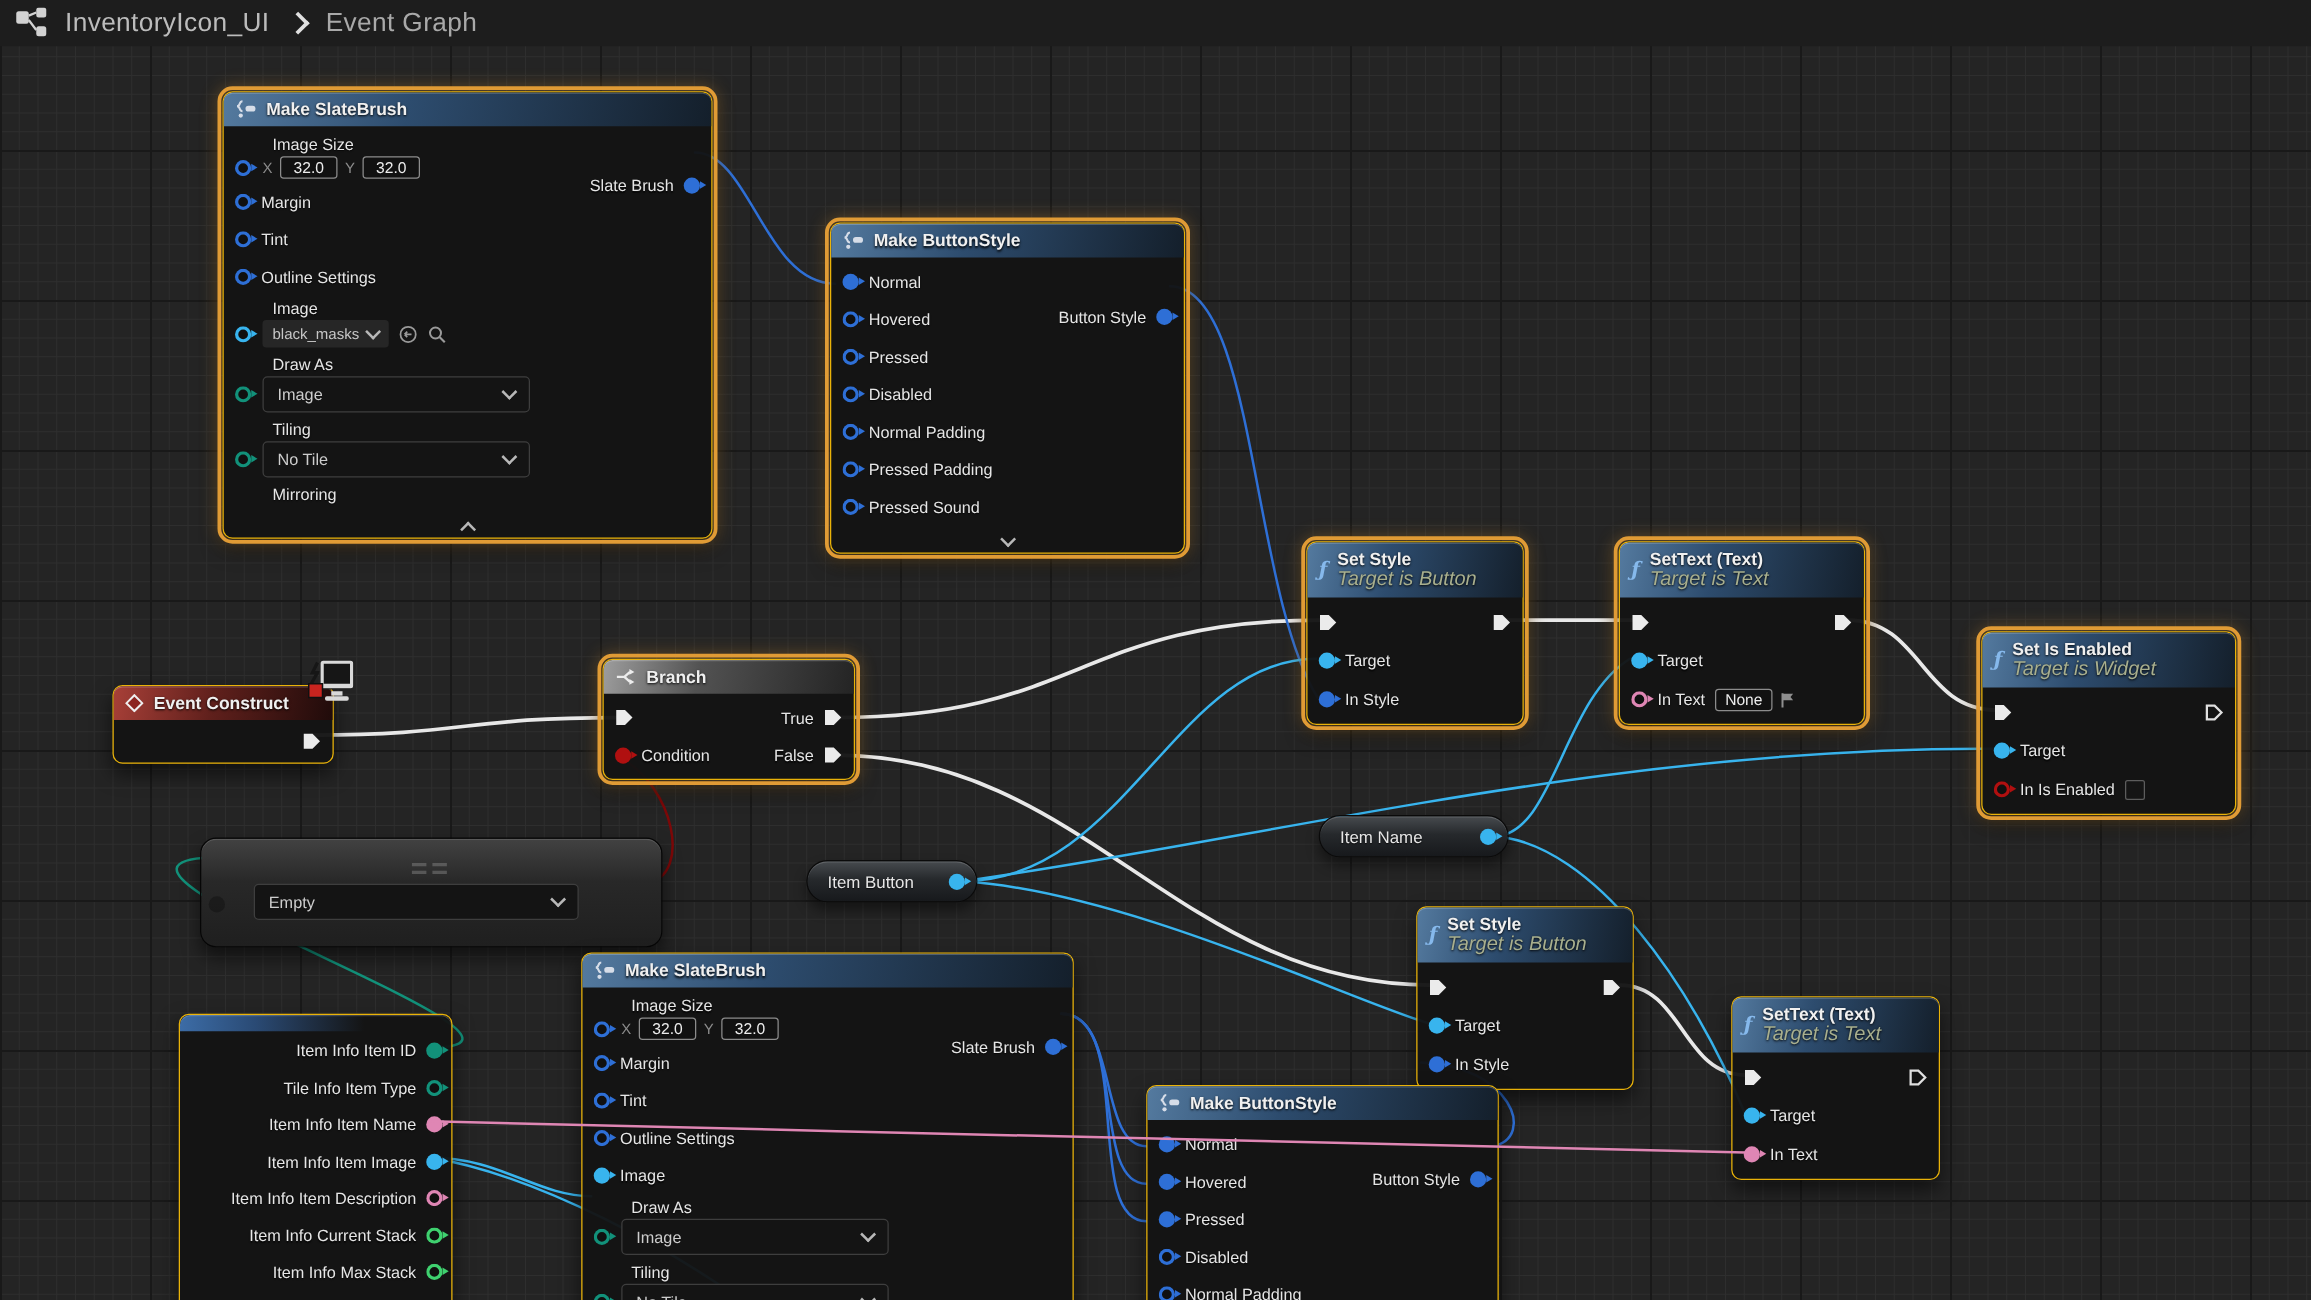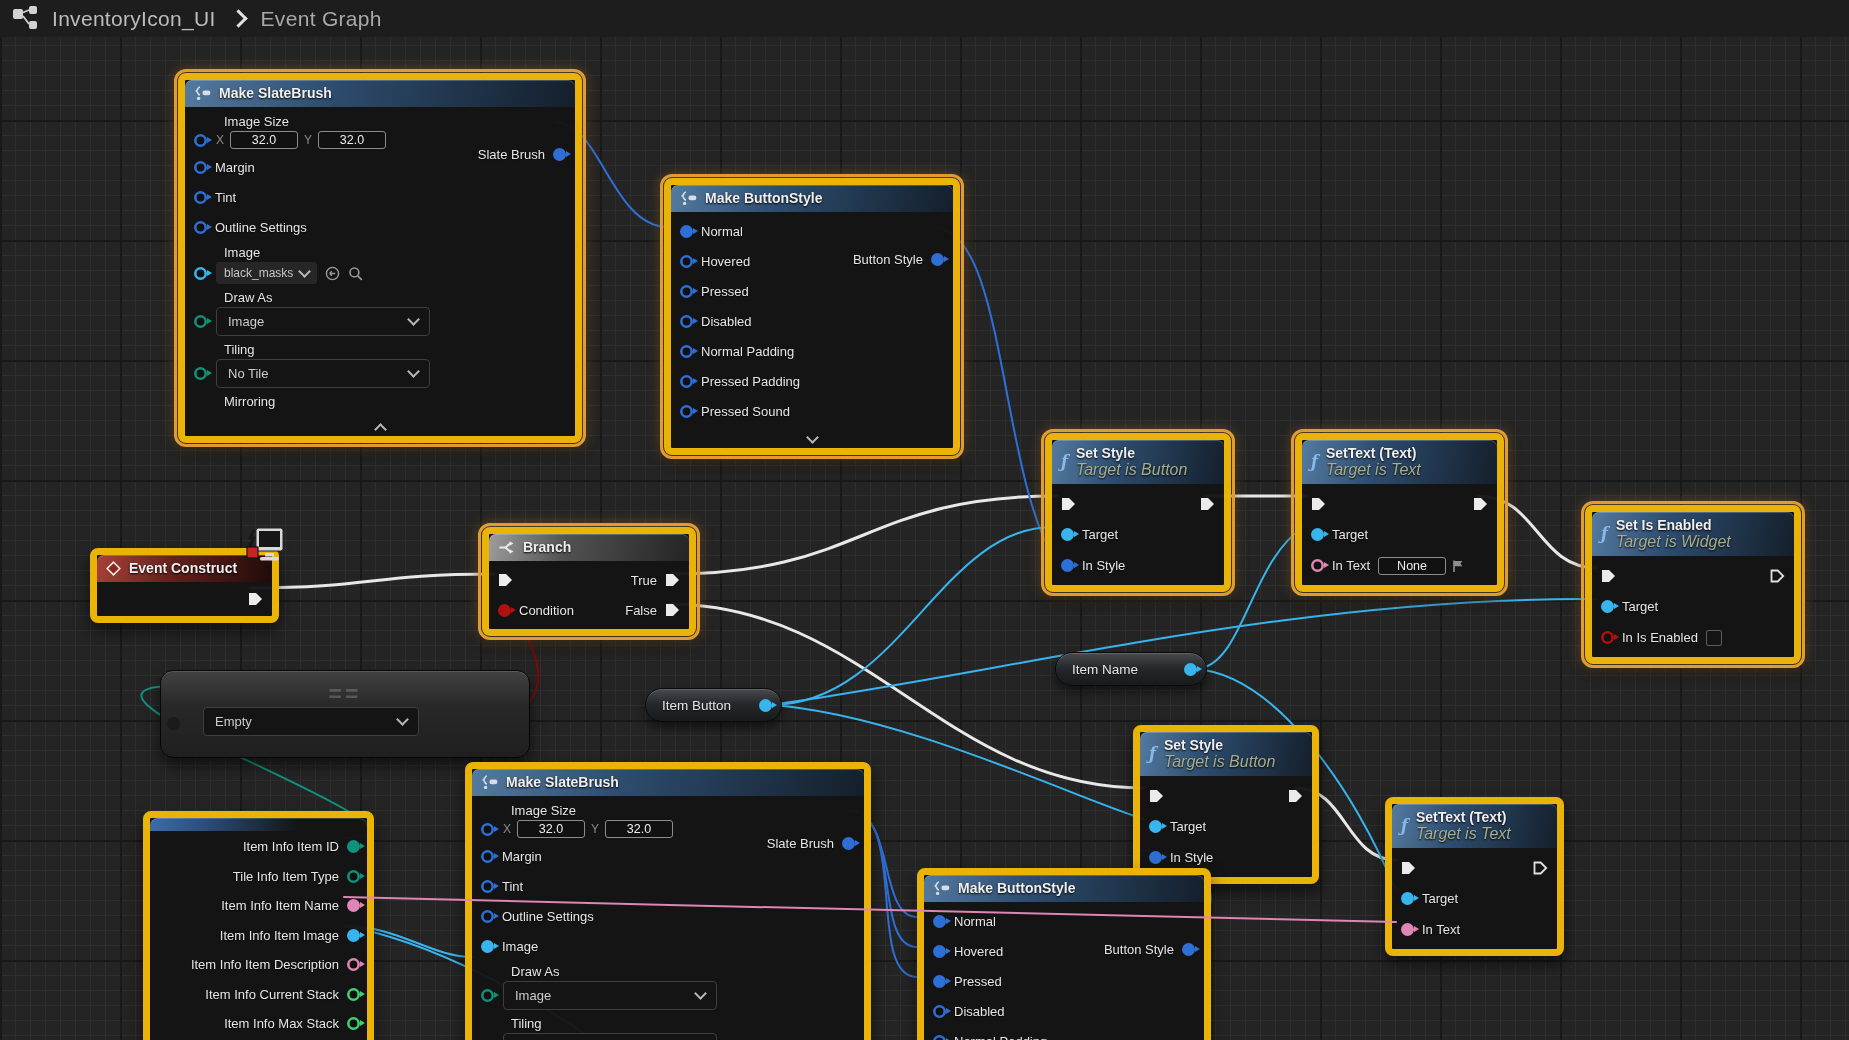--- a/index.html
+++ b/index.html
@@ -10,21 +10,21 @@
       linear-gradient(90deg,#191919 2px, transparent 2px),
       linear-gradient(#2e2e2e 1px, transparent 1px),
       linear-gradient(90deg,#2e2e2e 1px, transparent 1px);
     background-size:120px 120px,120px 120px,15px 15px,15px 15px;}
   #topbar{position:absolute;top:0;left:0;right:0;height:37px;background:#1d1d1d;display:flex;align-items:center;gap:13px;padding:0 12px;z-index:40}
   .crumb{font-size:21px;color:#bcbcbc;letter-spacing:.3px}
   .crumb.current{color:#a9a9a9}
   .sep{width:10px;height:10px;border-right:3px solid #e0e0e0;border-bottom:3px solid #e0e0e0;transform:rotate(-45deg);margin:0 3px}
   svg{display:block}
   
-  .node{position:absolute;z-index:10;background:rgba(20,20,20,.96);border:7px solid #eab308;border-radius:8px;box-shadow:0 8px 16px rgba(0,0,0,.55)}
+  .node{position:absolute;z-index:10;background:rgba(20,20,20,.96);border:1px solid #eab308;border-radius:8px;box-shadow:0 8px 16px rgba(0,0,0,.55)}
   .node.selected{outline:3px solid #e09b35;outline-offset:1px;box-shadow:0 0 14px 4px rgba(224,155,53,.30),0 8px 16px rgba(0,0,0,.55)}
   .nhead{display:flex;align-items:center;gap:8px;height:27px;padding:0 9px;border-radius:7px 7px 0 0;
      background:linear-gradient(100deg,#547a9f 0%,#2d4c6e 38%,#141f2b 100%);
      box-shadow:inset 0 1px 0 rgba(255,255,255,.22)}
   .func .nhead{height:44px}
   .event .nhead{background:linear-gradient(100deg,#a84038 0%,#60201c 45%,#200b0a 100%)}
   .branch .nhead{background:linear-gradient(100deg,#9d9d9d 0%,#525252 38%,#242424 100%)}
   .ht{display:flex;flex-direction:column;line-height:1.15}
   .title{font-size:14px;font-weight:bold;color:#f0f0f0;text-shadow:0 1px 2px #000;white-space:nowrap}
   .subtitle{font-size:16px;font-style:italic;color:#a8af8e;text-shadow:0 1px 2px #000;white-space:nowrap}
@@ -36,21 +36,21 @@
   .row .rside{margin-left:auto;display:flex;align-items:center;gap:8px}
   .srow{display:flex;flex-direction:column;justify-content:center;padding:3px 9px}
   .srow .slabel{margin-left:30px;margin-bottom:2px}
   .srow .wline{display:flex;align-items:center;gap:9px}
   .plabel{font-size:13px;color:#e6e6e6;text-shadow:0 1px 1px rgba(0,0,0,.7);white-space:nowrap}
   .dot{width:13px;height:13px;border-radius:50%;position:relative;flex:0 0 auto}
   .dot.filled{background:var(--c)}
   .dot.hollow{box-shadow:inset 0 0 0 2.6px var(--c);background:rgba(8,8,8,.35)}
   .dot::after{content:"";position:absolute;left:13px;top:3.2px;border-left:5px solid var(--c);border-top:3.3px solid transparent;border-bottom:3.3px solid transparent}
   .nout{position:absolute;top:40px;right:9px;display:flex;align-items:center;gap:8px}
-  .widgetbox{background:#111;border:1px solid #8c8c8c;border-radius:3px;color:#ececec;font-size:12.5px;padding:1px 18px;min-width:30px;text-align:center}
+  .widgetbox{background:#111;border:1px solid #8c8c8c;border-radius:3px;color:#ececec;font-size:12.5px;padding:1px 7px;min-width:30px;text-align:center}
   .xy{display:flex;align-items:center;gap:6px}
   .xylab{color:#8b8b8b;font-size:12px}
   .select{width:214px;height:29px;box-sizing:border-box;background:#141414;border:1px solid #3e3e3e;border-radius:4px;display:flex;align-items:center;padding:0 11px;color:#cdcdcd;font-size:13px}
   .select .chev{margin-left:auto}
   .chev{width:7px;height:7px;border-right:2px solid #b8b8b8;border-bottom:2px solid #b8b8b8;transform:rotate(45deg);margin-top:-4px;flex:0 0 auto}
   .chev.up{transform:rotate(-135deg);margin-top:4px}
   .asset{height:22px;background:#262626;border-radius:3px;display:flex;align-items:center;padding:0 8px;color:#c6c6c6;font-size:12px;gap:7px}
   .assetline{display:flex;align-items:center;gap:8px}
   .nfoot{display:flex;justify-content:center;align-items:center;height:18px}
   .noneflag{display:flex;align-items:center;gap:6px}
@@ -443,21 +443,21 @@
               </svg>
             </span>
           </span>
         </div>
       </div>
     </div>
     <div class="node compact" style="left: 160px; top: 670px; width: 368px; height: 86px;">
       <div class="eqmark">==</div>
       <span class="dot filled apin" style="left: 6px; top: 10px;"></span>
       <span class="dot hollow apin" style="left: 6px; top: 46px;"></span>
-      <span class="select apin" style="position: absolute; left: 42px; top: 36px; width: 216px;">
+      <span class="select apin" style="position: absolute; left: 42px; top: 36px; width: 260px;">
         <span>Empty</span>
         <span class="chev"></span>
       </span>
       <span class="dot filled apin" style="right: 6px; top: 29px;"></span>
     </div>
     <div class="pill" style="left: 645px; top: 688px; width: 137px;">
       <span class="plabel">Item Button</span>
       <span class="dot filled" style="--c: #38b4ee;"></span>
     </div>
     <div class="pill" style="left: 1055px; top: 652px; width: 152px;">

